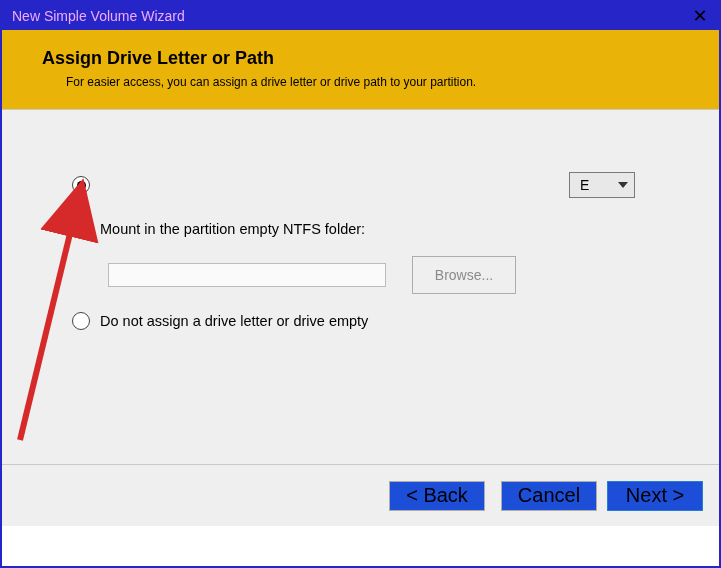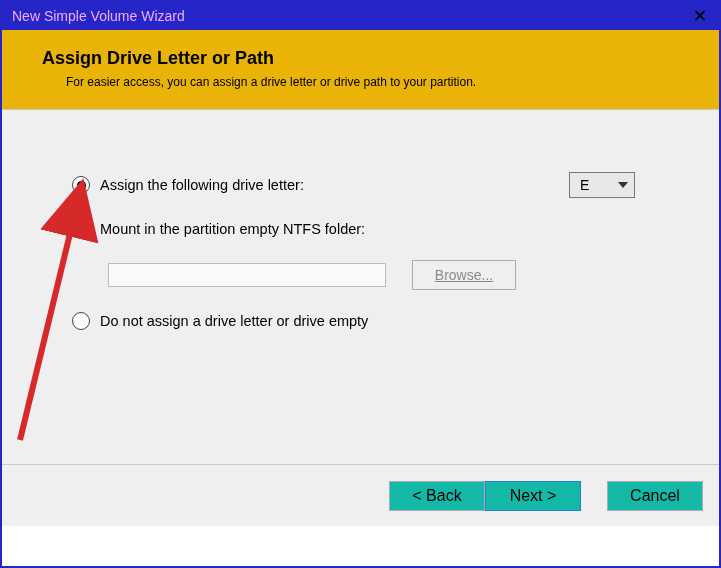--- a/index.html
+++ b/index.html
@@ -116,47 +116,46 @@
   }
 
   .folder-input {
     width: 278px;
     height: 24px;
     border: 1px solid #bcbcbc;
     background: #fafafa;
   }
   .browse-btn {
     margin-left: 26px;
-    width: 104px; height: 30px;
+    width: 104px; height: 38px;
     border: 1px solid #adadad;
     background: #efefef;
     color: #8a8a8a;
     display: flex; align-items: center; justify-content: center;
     font-size: 14px;
-    text-decoration: underline;
   }
 
   .footer {
     height: 62px;
     border-top: 1px solid #c9c9c9;
     background: #efefef;
     display: flex;
     justify-content: flex-end;
     align-items: center;
     padding-right: 16px;
     gap: 10px;
   }
   .btn {
     height: 30px;
     min-width: 96px;
     padding: 0 10px;
     border: 1px solid #adadad;
-    background: #14b8a6;
+    background: #1d4ed8;
     display: flex; align-items: center; justify-content: center;
-    font-size: 16px;
+    font-size: 20px;
     color: #000;
   }
   .btn.back { margin-right: -10px; }
   .btn.next {
     border: 1.5px solid #2a7bd4;
   }
   .btn.cancel { margin-left: 16px; }
 
   
   .arrow-svg {
@@ -179,21 +178,20 @@
     <div class="header-title">Assign Drive Letter or Path</div>
     <div class="header-desc">For easier access, you can assign a drive letter or drive path to your partition.</div>
   </div>
 
   <div class="body">
 
     <div class="opt-row">
       <span class="radio checked">
           <span class="radio-dot"></span>
         </span>
-      <span class="opt-label">Assign the following drive letter:</span>
       <span class="drive-select">
         <span>E</span>
         <span class="chev"></span>
       </span>
     </div>
 
     <div class="opt-row">
       <span class="radio"></span>
       <span class="opt-label">Mount in the partition empty NTFS folder:</span>
     </div>
@@ -214,17 +212,17 @@
           <path d="M0,0 L10,5 L0,10 Z" fill="#d62a2a"></path>
         </marker>
       </defs>
       <line x1="18" y1="330" x2="80" y2="74" stroke="#d62a2a" stroke-width="6" marker-end="url(#arrhead)"></line>
     </svg>
 
   </div>
 
   <div class="footer">
     <span class="btn back">&lt; Back</span>
+    <span class="btn cancel">Cancel</span>
     <span class="btn next">Next &gt;</span>
-    <span class="btn cancel">Cancel</span>
   </div>
 
 </div>
 
 </body></html>

